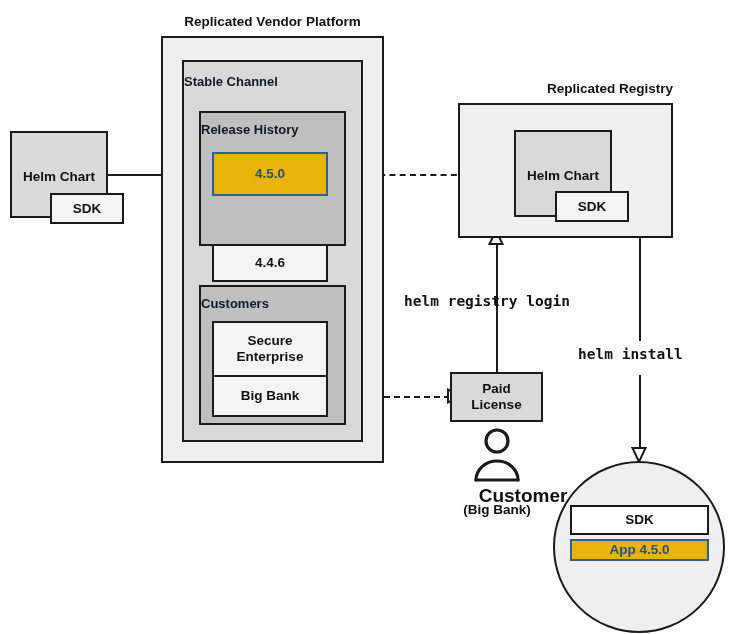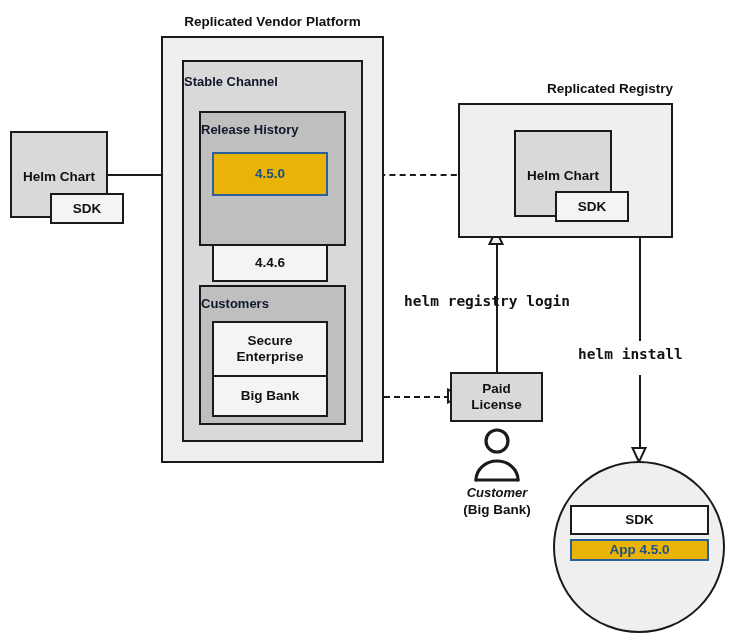--- a/index.html
+++ b/index.html
@@ -192,21 +192,21 @@
   <div class="box fill-light" style="left:450px; top:372px; width:93px; height:50px; font-size:13.5px; white-space:pre-line;">
     <span style="white-space:pre-line;">Paid
 License</span>
   </div>
 
   <svg class="person" style="left:468px; top:428px; width:58px; height:54px;" viewBox="0 0 58 54">
     <circle cx="29" cy="13" r="11" fill="none" stroke="#1a1a1a" stroke-width="3.2"></circle>
     <path d="M8 52 a21 19 0 0 1 42 0" fill="none" stroke="#1a1a1a" stroke-width="3.2" stroke-linecap="round"></path>
     <line x1="8" y1="52" x2="50" y2="52" stroke="#1a1a1a" stroke-width="3.2" stroke-linecap="round"></line>
   </svg>
-  <div class="caption" style="left:438px; top:485px; width:118px; font-size:13px;font-style:italic;">Customer</div>
+  <div class="caption" style="left:464px; top:485px; width:118px; font-size:19px;">Customer</div>
   <div class="caption" style="left:438px; top:502px; width:118px; font-size:13.5px;">(Big Bank)</div>
 
   <div class="mono-label" style="left:404px; top:293px;">helm registry login</div>
   <div class="mono-label" style="left:578px; top:346px;">helm install</div>
 
   <div class="circle" style="left:553px; top:461px; width:172px; height:172px;"></div>
   <div class="box fill-pure" style="left:570px; top:505px; width:139px; height:30px; font-size:13.5px;">
     <span>SDK</span>
   </div>
   <div class="box fill-blue" style="left:570px; top:539px; width:139px; height:22px; font-size:13.5px;">

